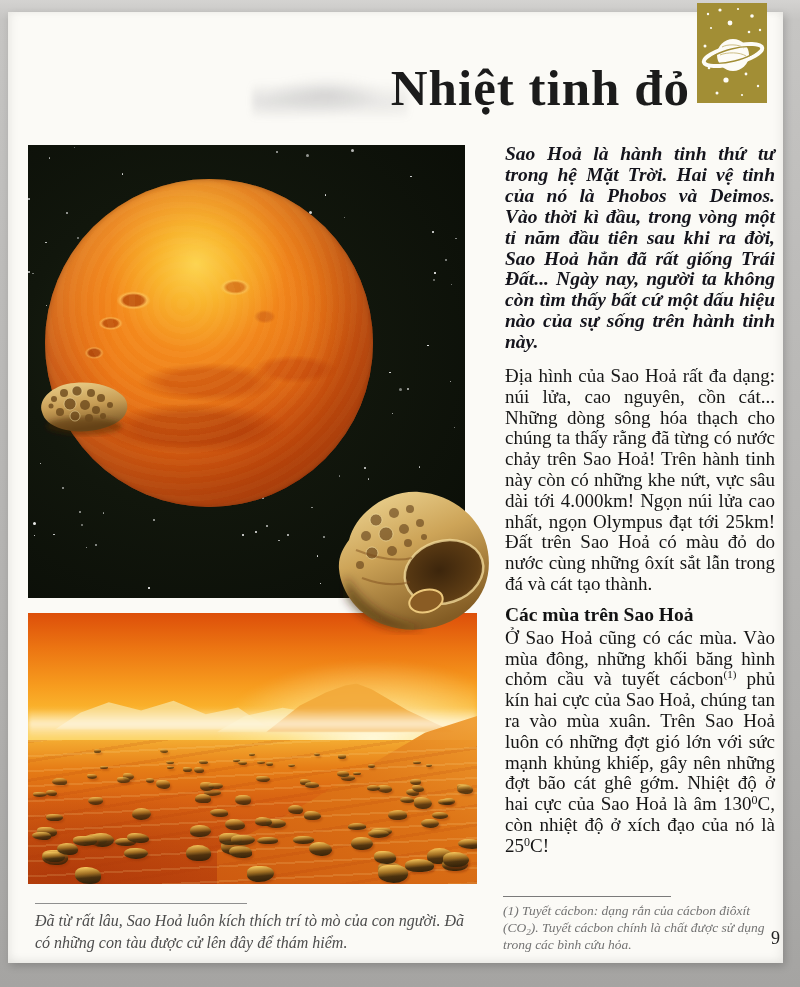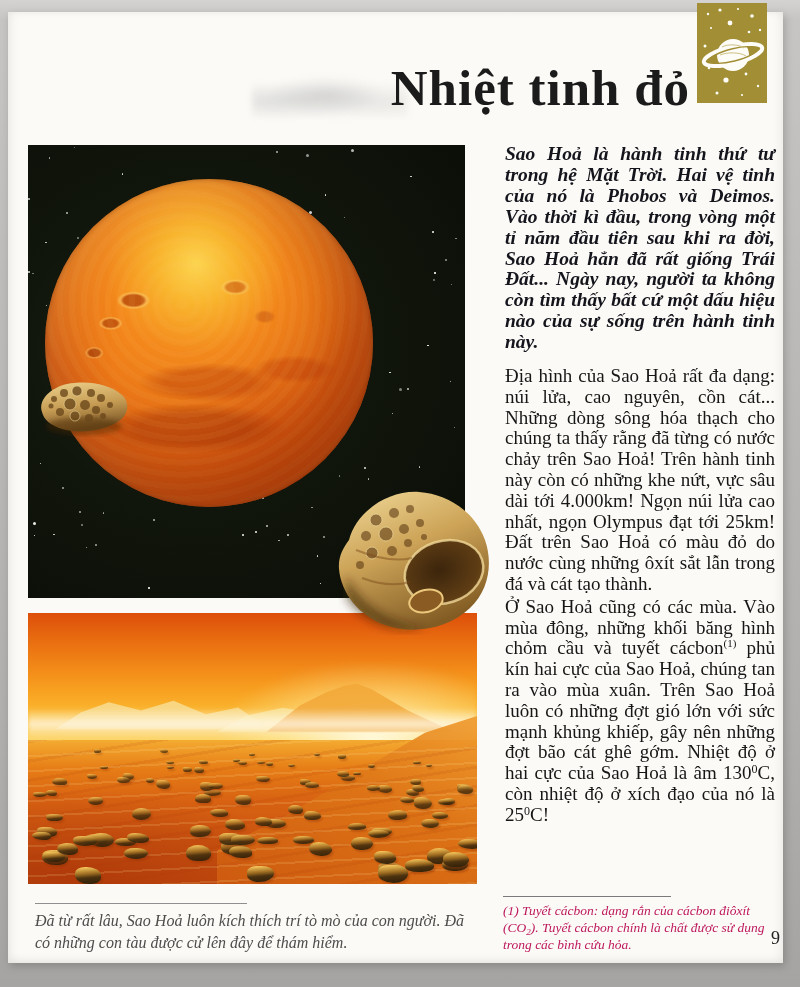--- a/index.html
+++ b/index.html
@@ -95,21 +95,21 @@
   .column { position:absolute; left:497px; top:132px; width:270px; color:#161616; }
   .intro {
     font-weight:bold; font-style:italic; font-size:19.5px; line-height:20.9px;
     text-align:justify; color:#14141c;
   }
   .body-text { font-size:19px; line-height:20.8px; text-align:justify; margin-top:13px; }
   .section-heading { font-size:19.5px; font-weight:bold; margin-top:9px; color:#121212; }
   .body-text.seasons { margin-top:2px; }
   sup.ref { font-size:11px; vertical-align:7px; line-height:0; }
   sup.deg { font-size:12px; vertical-align:6px; line-height:0; }
-  .footnote { position:absolute; left:495px; top:884px; width:278px; font-style:italic; font-size:13.5px; line-height:16.8px; color:#be185d; }
+  .footnote { position:absolute; left:495px; top:884px; width:278px; font-style:italic; font-size:13.5px; line-height:16.8px; color:#737373; }
   .footnote-rule { width:168px; height:1px; background:#7a7a7a; margin-bottom:6px; }
   .footnote sub { font-size:9px; vertical-align:-3px; line-height:0; }
   .caption { position:absolute; left:27px; top:898px; width:446px; font-style:italic; font-size:16px; line-height:22px; color:#4c4c4c; }
   .caption-rule { position:absolute; left:27px; top:891px; width:212px; height:1px; background:#8f8f8f; }
   .page-number { position:absolute; left:748px; top:916px; width:24px; text-align:right; font-size:18px; color:#222; }
 </style>
 </head>
 <body>
 
 <div class="page">
@@ -438,20 +438,21 @@
         <i style="position: absolute; left: 92.3617%; top: 88.1463%; width: 26.372px; height: 14.7485px; border-radius: 48.043% 62.6389% 53.1861% 44.3841%; background: linear-gradient(175deg, rgb(242, 195, 90) 8%, rgb(160, 111, 35) 40%, rgb(74, 49, 15) 62%, rgb(46, 30, 8) 100%); box-shadow: rgba(140, 50, 8, 0.4) 1.5px 2px 2px; opacity: 0.962749;"></i>
       </div>
   </figure>
 
   <div class="caption-rule"></div>
   <p class="caption">Đã từ rất lâu, Sao Hoả luôn kích thích trí tò mò của con người. Đã có những con tàu được cử lên đây để thám hiểm.</p>
 
   <div class="column">
     <p class="intro">Sao Hoả là hành tinh thứ tư trong hệ Mặt Trời. Hai vệ tinh của nó là Phobos và Deimos. Vào thời kì đầu, trong vòng một tỉ năm đầu tiên sau khi ra đời, Sao Hoả hẳn đã rất giống Trái Đất... Ngày nay, người ta không còn tìm thấy bất cứ một dấu hiệu nào của sự sống trên hành tinh này.</p>
     <p class="body-text">Địa hình của Sao Hoả rất đa dạng: núi lửa, cao nguyên, cồn cát... Những dòng sông hóa thạch cho chúng ta thấy rằng đã từng có nước chảy trên Sao Hoả! Trên hành tinh này còn có những khe nứt, vực sâu dài tới 4.000km! Ngọn núi lửa cao nhất, ngọn Olympus đạt tới 25km! Đất trên Sao Hoả có màu đỏ do nước cùng những ôxít sắt lẫn trong đá và cát tạo thành.</p>
+    <h2 class="section-heading">Các mùa trên Sao Hoả</h2>
     <p class="body-text seasons"><span>Ở Sao Hoả cũng có các mùa. Vào mùa đông, những khối băng hình chỏm cầu và tuyết cácbon</span><sup class="ref">(1)</sup><span> phủ kín hai cực của Sao Hoả, chúng tan ra vào mùa xuân. Trên Sao Hoả luôn có những đợt gió lớn với sức mạnh khủng khiếp, gây nên những đợt bão cát ghê gớm. Nhiệt độ ở hai cực của Sao Hoả là âm 130</span><sup class="deg">0</sup><span>C, còn nhiệt độ ở xích đạo của nó là 25</span><sup class="deg">0</sup><span>C!</span></p>
   </div>
 
   <div class="footnote">
     <div class="footnote-rule"></div>
     <span>(1) Tuyết cácbon: dạng rắn của cácbon điôxít (CO</span><sub>2</sub><span>). Tuyết cácbon chính là chất được sử dụng trong các bình cứu hỏa.</span>
   </div>
 
   <div class="page-number">9</div>
 </div>

